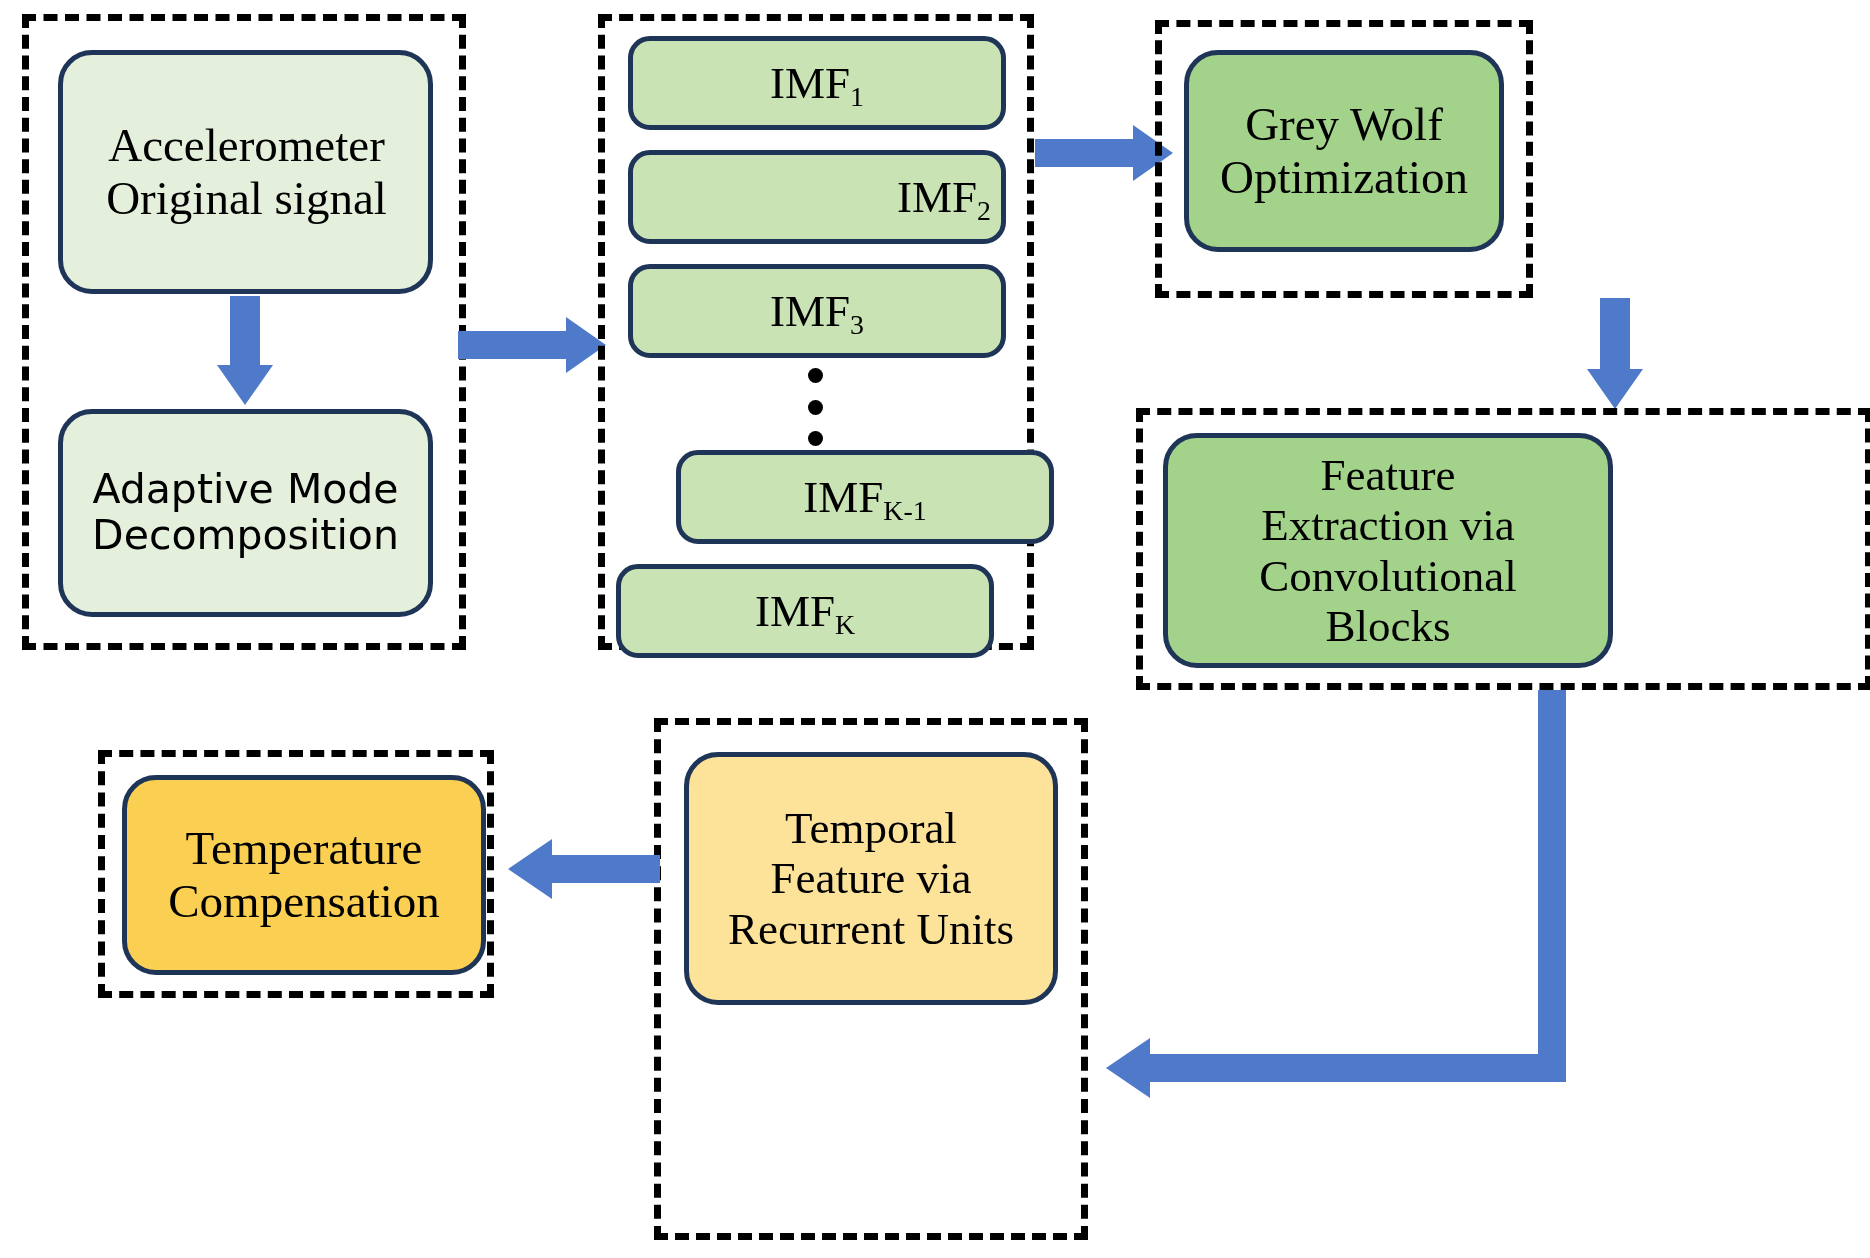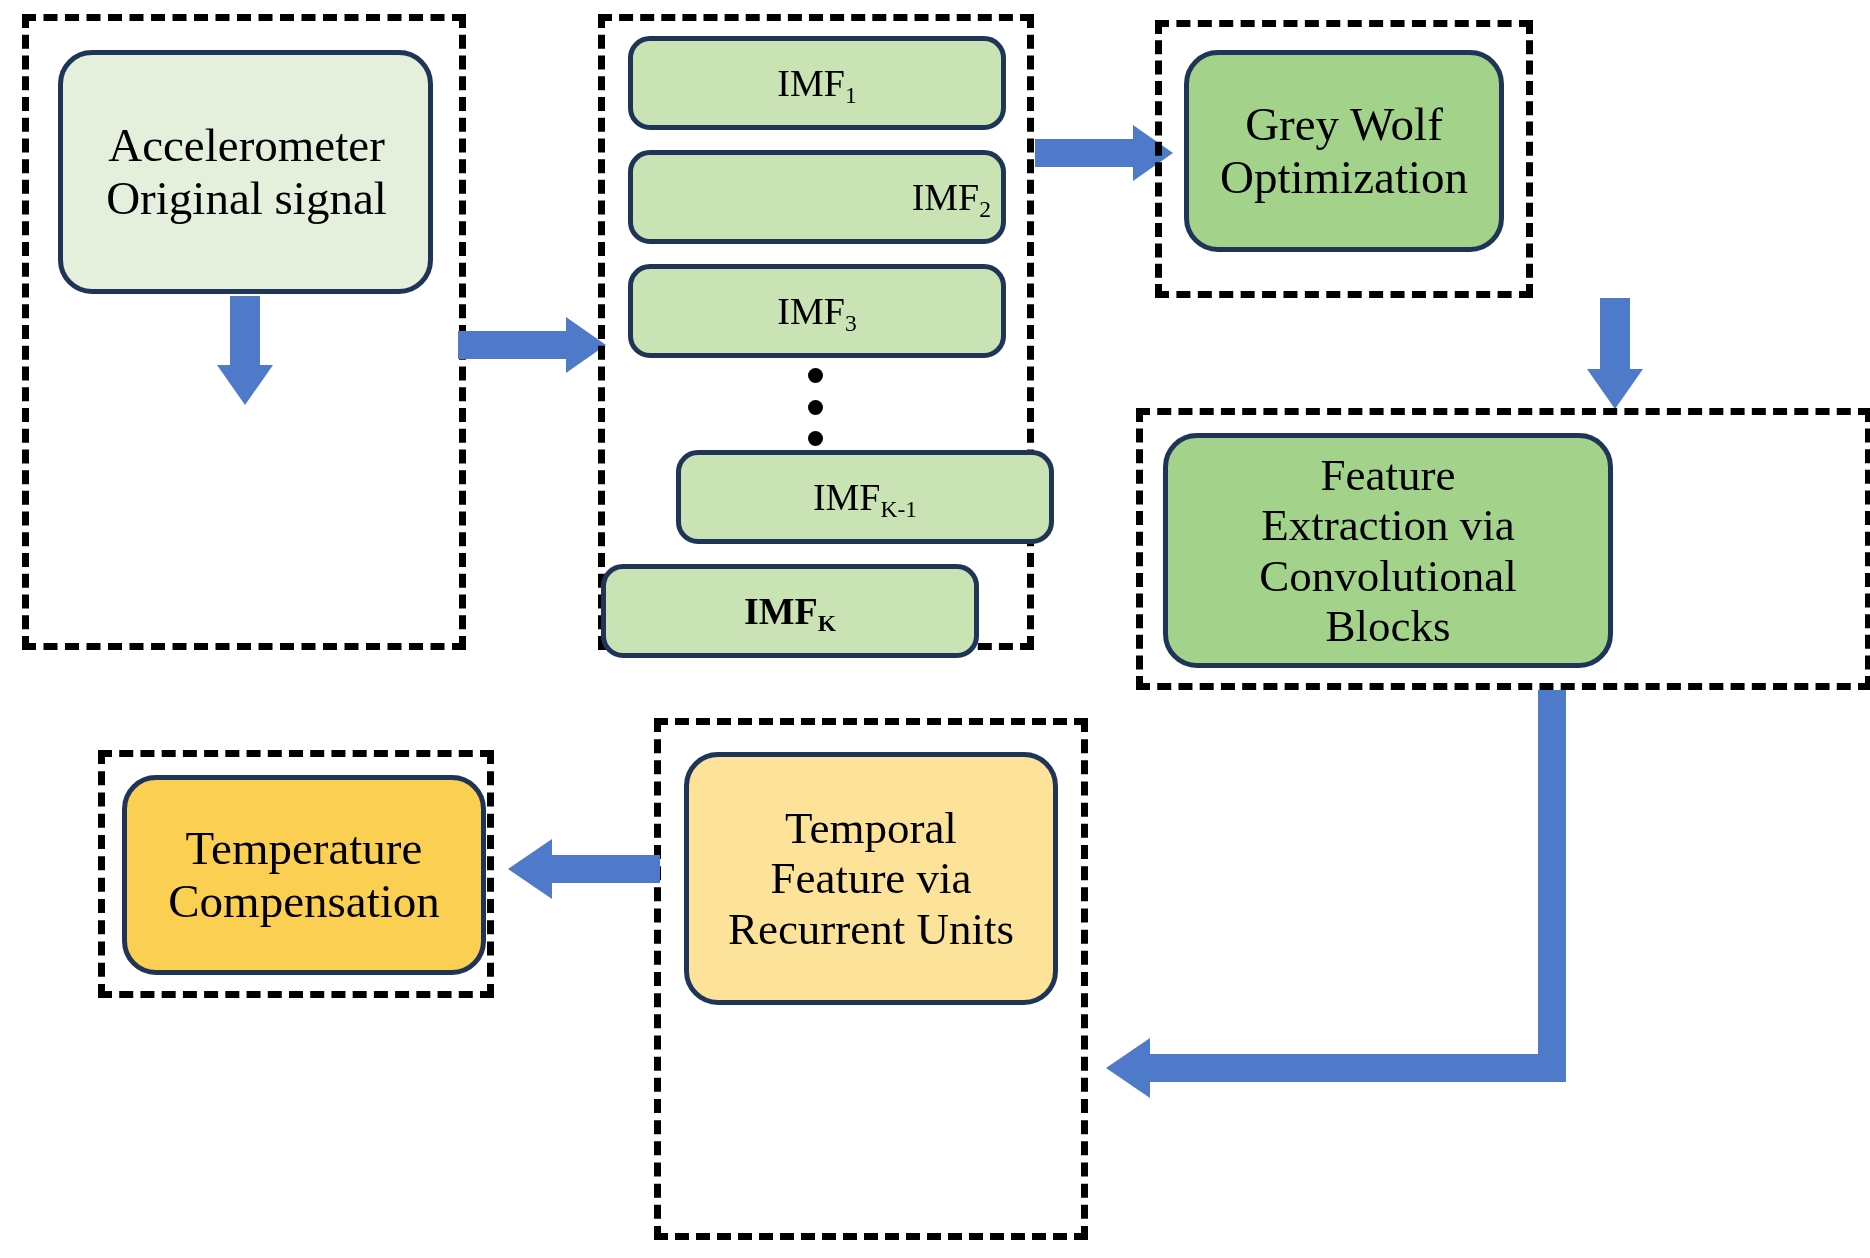--- a/index.html
+++ b/index.html
@@ -39,21 +39,21 @@
   .amber-dark{background:#fbd052;}
   .amber-light{background:#fde39a;}
 
   .serif{font-family:"Liberation Serif", serif;}
   .sans{font-family:"DejaVu Sans", sans-serif;}
 
   
   .imf{
     border-radius:22px;
     border:5px solid #1f3558;
-    font-size:38px;
+    font-size:45px;
   }
   .imf sub{font-size:0.62em;vertical-align:baseline;position:relative;top:0.30em;}
 
   .ellipsis{
     position:absolute;
     display:flex;flex-direction:column;align-items:center;justify-content:space-between;
   }
   .ellipsis i{display:block;width:15px;height:15px;border-radius:50%;background:#000;}
 
   
@@ -76,20 +76,26 @@
       <span>Accelerometer</span><br>
       <span>Original signal</span>
     </span>
   </div>
 
   <div class="arrow" style="left:0;top:0;width:1870px;height:1258px;pointer-events:none;">
     <div class="shaft" style="left:230px;top:296px;width:30px;height:72px;"></div>
     <div class="head down" style="left:217px;top:365px;"></div>
   </div>
 
+  <div class="node green-light sans" style="left:58px;top:409px;width:375px;height:208px;font-size:41px;">
+    <span class="lbl">
+      <span>Adaptive Mode</span><br>
+      <span>Decomposition</span>
+    </span>
+  </div>
 
   <div class="arrow" style="left:0;top:0;width:1870px;height:1258px;pointer-events:none;">
     <div class="shaft" style="left:458px;top:331px;width:110px;height:28px;"></div>
     <div class="head right" style="left:566px;top:317px;"></div>
   </div>
 
   <div class="group" style="left:598px;top:14px;width:436px;height:636px;"></div>
 
   <div class="node green-mid imf serif" style="left:628px;top:36px;width:378px;height:94px;">
     <span class="lbl"><span>IMF</span><sub>1</sub></span>
@@ -106,21 +112,21 @@
   <div class="ellipsis" style="left:806px;top:368px;width:18px;height:78px;">
     <i></i>
       <i></i>
       <i></i>
   </div>
 
   <div class="node green-mid imf serif" style="left:628px;top:450px;width:378px;height:94px;margin-left:48px;">
     <span class="lbl"><span>IMF</span><sub>K-1</sub></span>
   </div>
 
-  <div class="node green-mid imf serif" style="left:601px;top:564px;width:378px;height:94px;font-weight:bold;">
+  <div class="node green-mid imf serif" style="left:616px;top:564px;width:378px;height:94px;">
     <span class="lbl"><span>IMF</span><sub>K</sub></span>
   </div>
 
   <div class="arrow" style="left:0;top:0;width:1870px;height:1258px;pointer-events:none;">
     <div class="shaft" style="left:1035px;top:139px;width:105px;height:28px;"></div>
     <div class="head right" style="left:1133px;top:125px;"></div>
   </div>
 
   <div class="group" style="left:1155px;top:20px;width:378px;height:278px;"></div>
 

